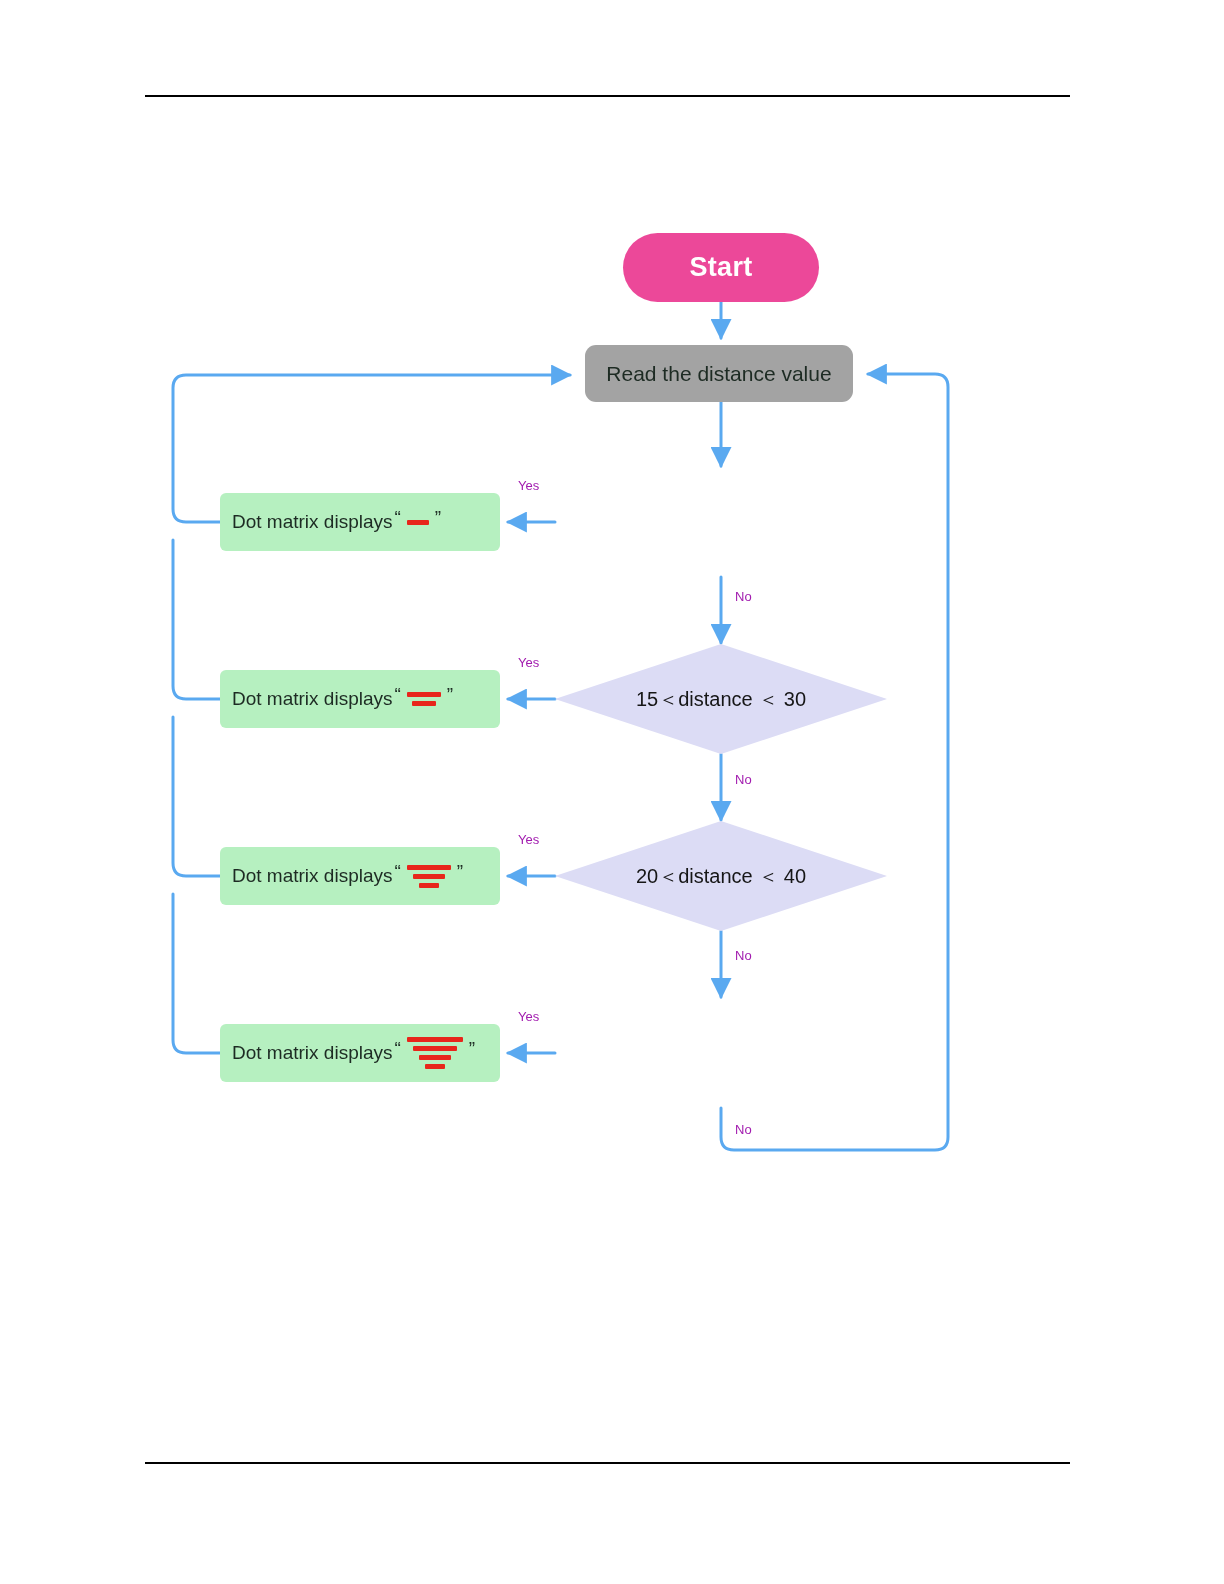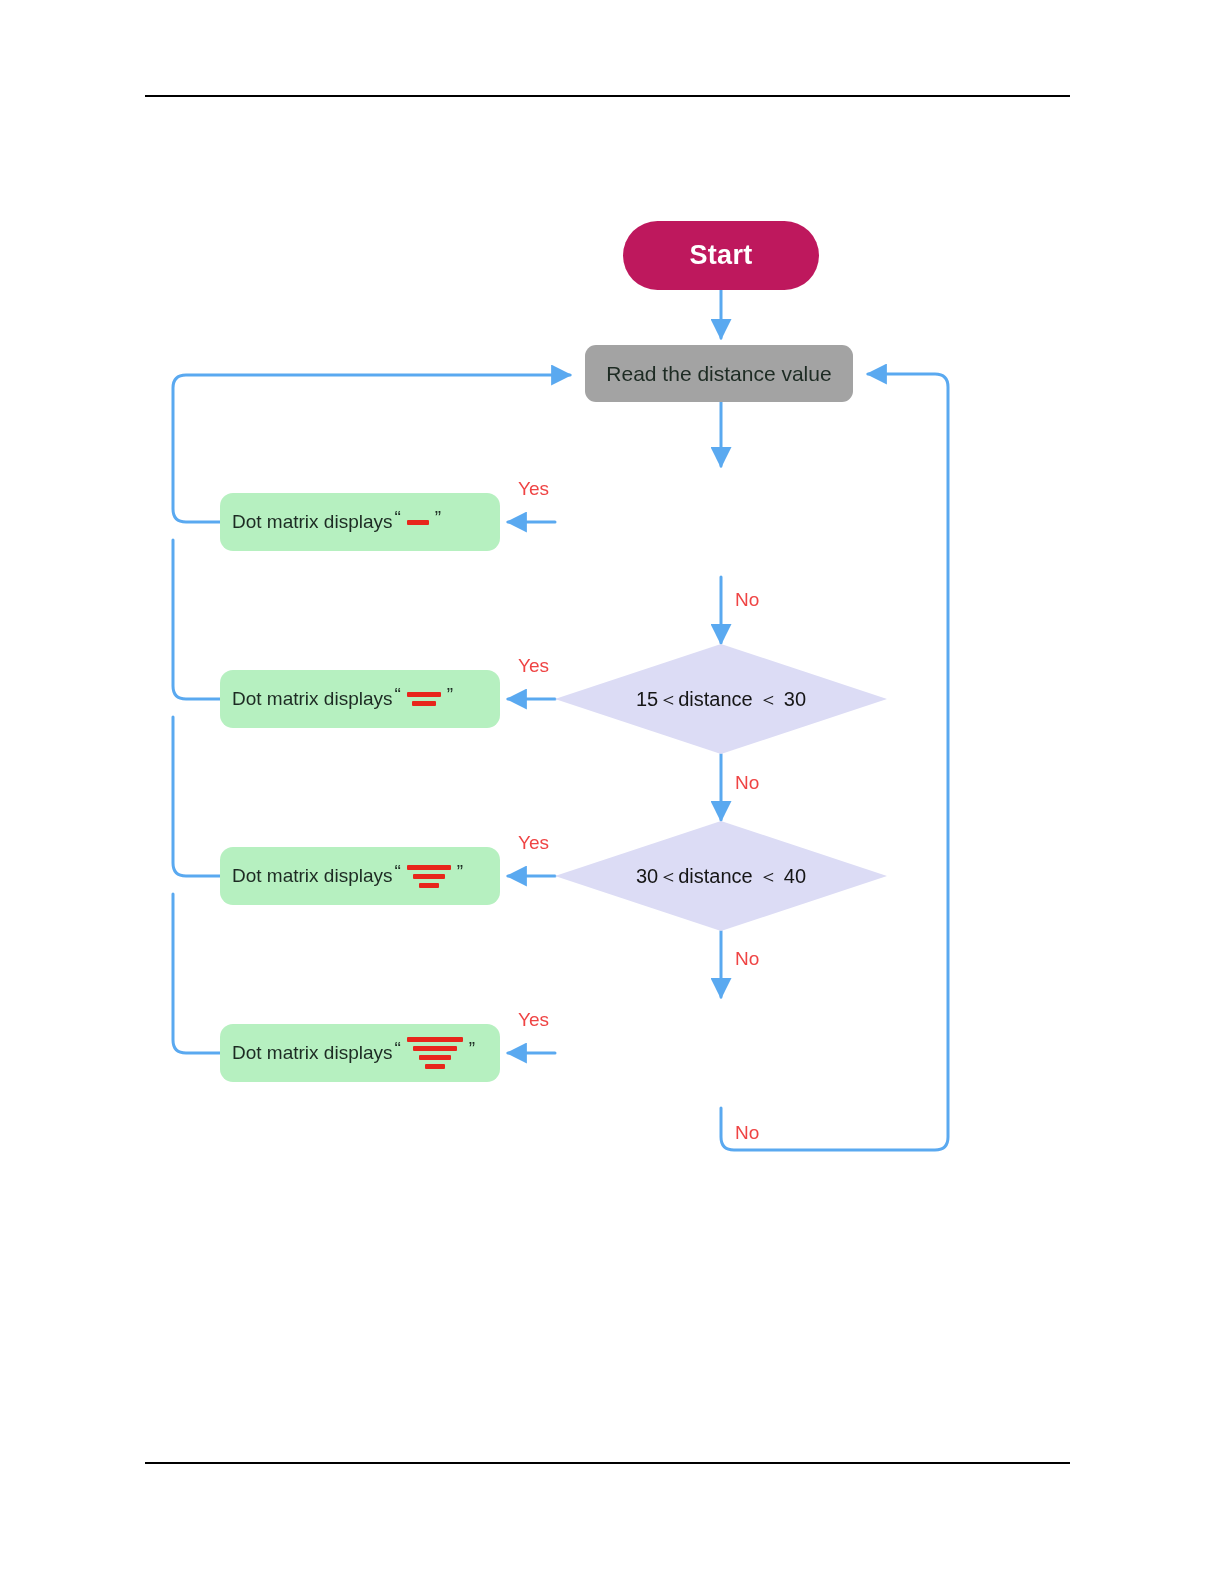--- a/index.html
+++ b/index.html
@@ -50,24 +50,24 @@
     position: absolute;
     box-sizing: border-box;
     display: flex;
     align-items: center;
     justify-content: center;
     text-align: center;
   }
 
   .start-node {
     left: 623px;
-    top: 221px;
+    top: 233px;
     width: 196px;
     height: 69px;
-    background: #be185d;
+    background: #ec4899;
     border-radius: 36px;
     color: #ffffff;
     font-size: 27px;
     font-weight: bold;
     letter-spacing: 0.3px;
   }
 
   .read-node {
     left: 585px;
     top: 345px;
@@ -77,21 +77,21 @@
     border-radius: 11px;
     color: #1d2b23;
     font-size: 21px;
   }
 
   .proc-node {
     left: 220px;
     width: 280px;
     height: 58px;
     background: #b6f0c0;
-    border-radius: 13px;
+    border-radius: 6px;
     color: #1d2b23;
     font-size: 19px;
     justify-content: flex-start;
     padding-left: 12px;
     gap: 2px;
   }
   .proc-node .proc-label { white-space: nowrap; }
   .proc-node .quote {
     font-size: 19px;
     color: #1d2b23;
@@ -135,22 +135,22 @@
     align-items: center;
     justify-content: center;
     font-size: 20px;
     color: #161616;
     white-space: nowrap;
   }
 
   
   .edge-label {
     position: absolute;
-    font-size: 19px;
-    color: #ef4444;
+    font-size: 13px;
+    color: #a21caf;
     white-space: nowrap;
   }
 </style>
 </head>
 <body>
 
 <div class="page">
 
   <div class="rule rule-top"></div>
   <div class="rule rule-bottom"></div>
@@ -198,21 +198,21 @@
     </div>
 
 
     <div class="decision" style="left:555px; top:644px;">
       <div class="dia"></div>
       <div class="dia-text">15＜distance ＜ 30</div>
     </div>
 
     <div class="decision" style="left:555px; top:821px;">
       <div class="dia"></div>
-      <div class="dia-text">30＜distance ＜ 40</div>
+      <div class="dia-text">20＜distance ＜ 40</div>
     </div>
 
 
     <div class="node proc-node" style="top:493px;">
       <span class="proc-label">Dot matrix displays</span>
       <span class="quote">“</span>
       <span class="bars">
           <i style="width: 22px;"></i>
         </span>
       <span class="quote">”</span>

